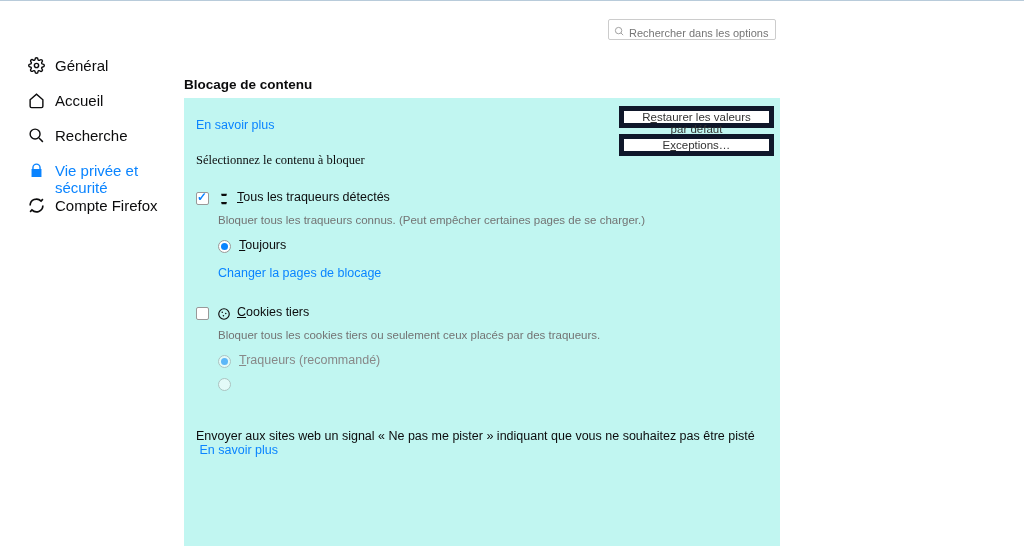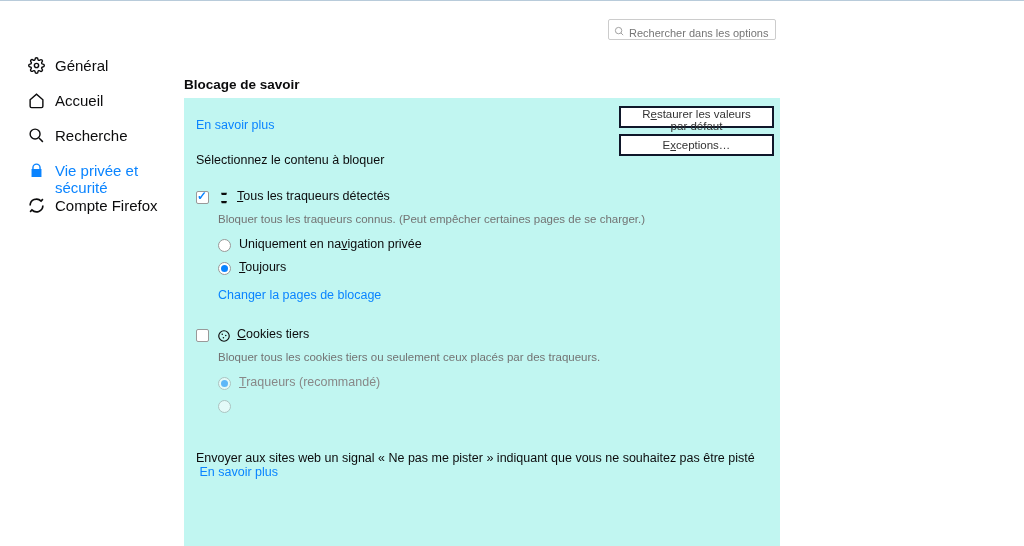--- a/index.html
+++ b/index.html
@@ -13,23 +13,23 @@
     .side-item { display:flex; align-items:flex-start; gap:10px; height:35px; font-size:15px; color:#0c0c0d; cursor:pointer; }
     .side-item.active { color:#0a84ff; }
     .side-item .ic { width:17px; display:flex; align-items:center; justify-content:center; }
     .side-item svg { width:17px; height:17px; }
 
     .content { position:absolute; top:76px; left:184px; width:596px; }
     .sec-title { font-size:13.5px; font-weight:700; color:#0c0c0d; margin-bottom:6px; }
     .panel { background:#c1f6f1; padding:10px 12px 25px 12px; position:relative; min-height:452px; }
     .desc { font-size:12.5px; color:#0c0c0d; line-height:1.5; width:395px; }
     .link { color:#0a84ff; font-size:12.5px; cursor:pointer; text-decoration:none; }
-    .sel-txt { font-size:12.5px; color:#0c0c0d; margin-top:20px; margin-bottom:22px; }
+    .sel-txt { font-size:12.5px; color:#0c0c0d; margin-top:20px; margin-bottom:22px;font-family:Liberation Serif, serif; }
 
-    .btn { position:absolute; right:6px; height:22px; background:#fff; border:2px solid #0f172a; font-size:11.5px; color:#333; cursor:pointer; padding:0 12px; width:155px; text-align:center; }
+    .btn { position:absolute; right:6px; height:22px; background:#fff; border:5px solid #0f172a; font-size:11.5px; color:#333; cursor:pointer; padding:0 12px; width:155px; text-align:center; }
     .btn.b1 { top:8px; }
     .btn.b2 { top:36px; }
     .un { text-decoration:underline; text-decoration-thickness:1px; }
 
     .opt-row { display:flex; align-items:flex-start; margin-bottom:4px; }
     .chk, .rad { width:13px; height:13px; margin-top:2px; flex:0 0 auto; cursor:pointer; }
     .chk { background:#fff; border:1px solid #999; border-radius:2px; position:relative; }
     .chk.checked::after { content:"✓"; position:absolute; top:-3px; left:0; font-size:12px; color:#0a84ff; font-weight:bold; }
     .rad { border:1px solid #999; border-radius:50%; background:#fff; position:relative; }
     .rad.checked::after { content:""; position:absolute; inset:2px; border-radius:50%; background:#0a84ff; }
@@ -97,43 +97,39 @@
     <span class="ic">
         <svg viewBox="0 0 24 24" fill="none" stroke="#0c0c0d" stroke-width="2.3">
           <path d="M21 12a9 9 0 0 1-15.5 6.2L3 21M3 12a9 9 0 0 1 15.5-6.2L21 3"></path>
         </svg>
       </span>
     <span>Compte Firefox</span>
   </div>
 </nav>
 
 <main class="content">
-  <div class="sec-title">Blocage de savoir</div>
+  <div class="sec-title">Blocage de contenu</div>
   <div class="panel">
 
     <button class="btn b1"><span>R</span><span class="un">e</span><span>staurer les valeurs par défaut</span></button>
     <button class="btn b2"><span>E</span><span class="un">x</span><span>ceptions…</span></button>
 
     <a class="link" style="display:inline-block;margin-top:10px;">En savoir plus</a>
     <div class="sel-txt">Sélectionnez le contenu à bloquer</div>
 
     
     <div class="opt-row">
       <span class="chk checked"></span>
       <span class="opt-ic"><svg width="14" height="14" viewBox="0 0 24 24" fill="#0c0c0d">
             <path d="M7 3l1 4h8l1-4M8 21l-1-4h10l-1 4M6 8l2 8M18 8l-2 8"></path>
           </svg></span>
       <span class="opt-label"><span class="un">T</span><span>ous les traqueurs détectés</span></span>
     </div>
     <div class="hint">Bloquer tous les traqueurs connus. (Peut empêcher certaines pages de se charger.)</div>
     <div class="sub-opts">
-      <div class="opt-row">
-        <span class="rad"></span>
-        <span class="opt-label"><span>Uniquement en na</span><span class="un">v</span><span>igation privée</span></span>
-      </div>
       <div class="opt-row">
         <span class="rad checked"></span>
         <span class="opt-label"><span class="un">T</span><span>oujours</span></span>
       </div>
     </div>
     <div class="change-link"><a class="link">Changer la pages de blocage</a></div>
 
     
     <div class="opt-row">
       <span class="chk"></span>

